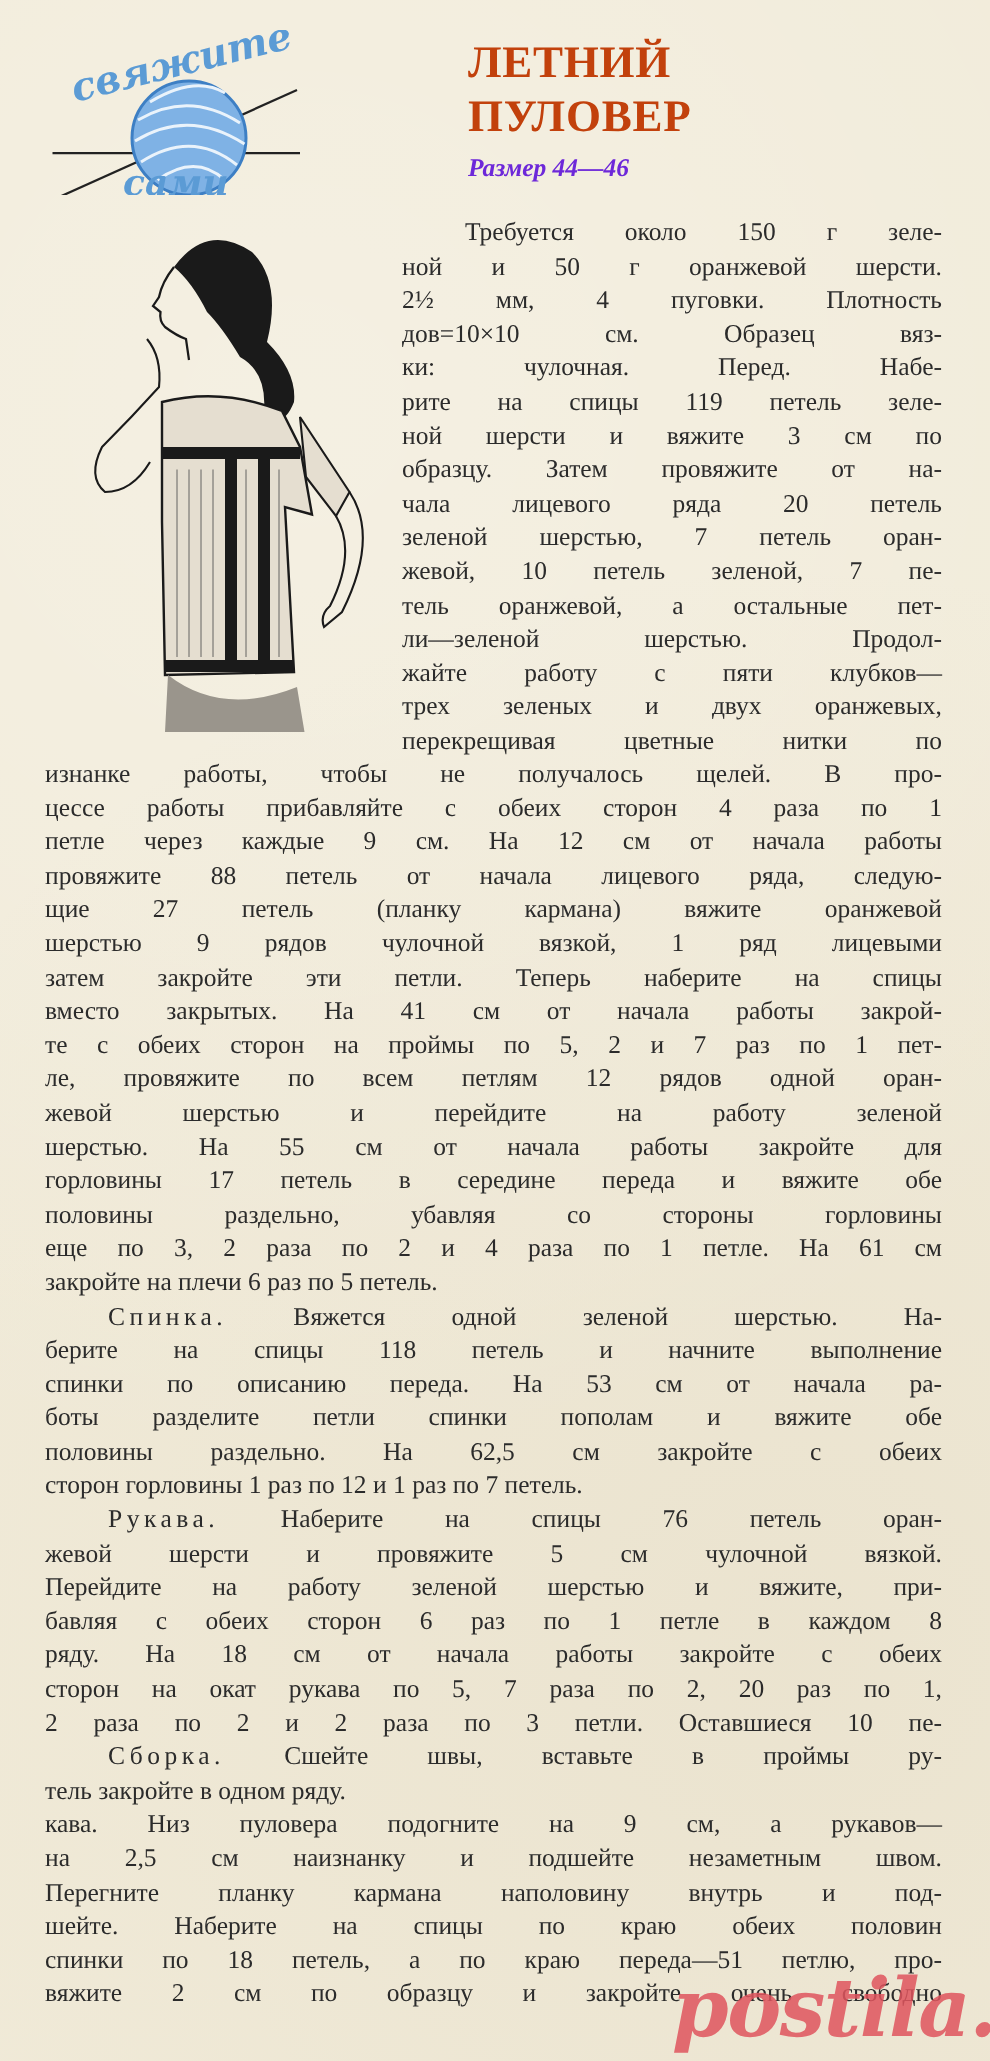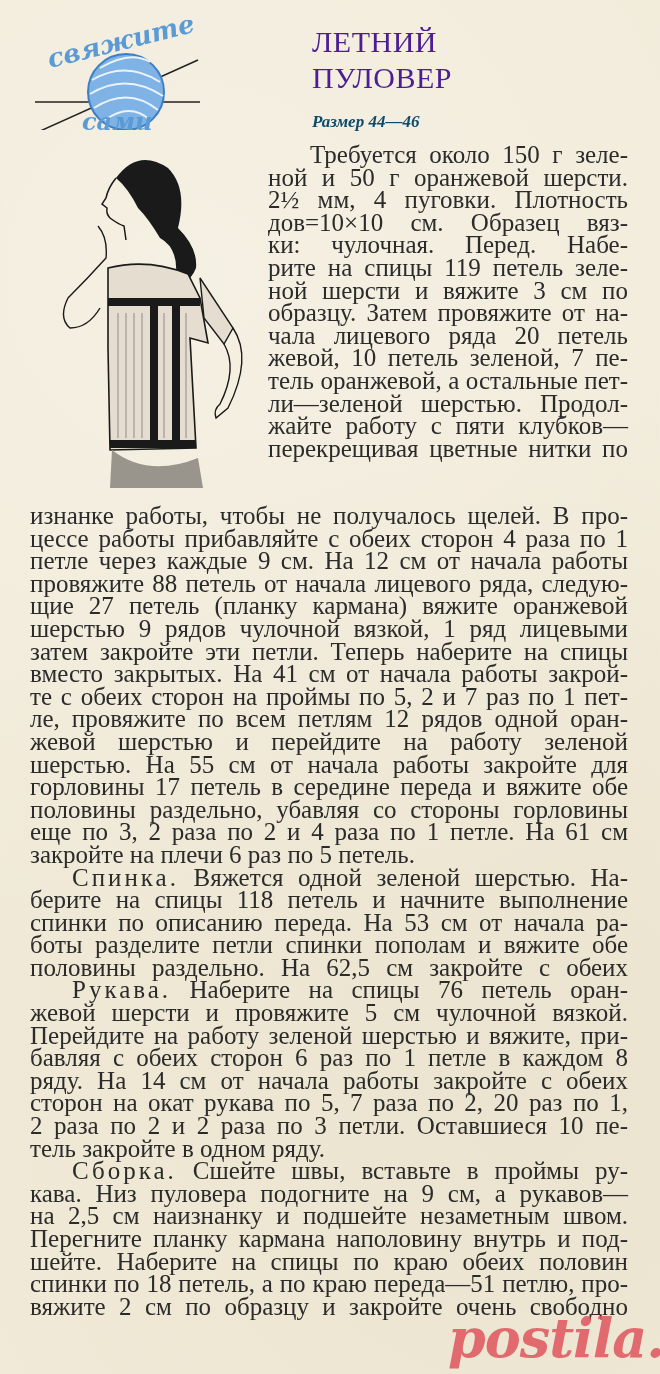--- a/index.html
+++ b/index.html
@@ -9,32 +9,32 @@
     background-image: radial-gradient(circle at 30% 20%, rgba(255,255,255,0.25), rgba(0,0,0,0) 60%),
                       radial-gradient(circle at 80% 80%, rgba(180,160,120,0.10), rgba(0,0,0,0) 60%);
     position: relative;
     color: #2a2a2a;
     font-family: "DejaVu Serif", "Liberation Serif", serif;
   }
   .logo { position: absolute; left: 30px; top: 20px; width: 175px; height: 110px; }
   .title-block { position: absolute; left: 312px; top: 24px; }
   .title-line {
     font-family: "Liberation Serif", "DejaVu Serif", serif;
-    font-weight: normal; font-size: 30px; letter-spacing: 0.5px;
-    line-height: 36px; color: #4c1d95;
+    font-weight: bold; font-size: 30px; letter-spacing: 0.5px;
+    line-height: 36px; color: #c2410c;
   }
   .size-line {
-    margin-top: 16px; font-style: italic; font-weight: bold;
-    font-family: "Liberation Serif", serif; font-size: 17px; color: #0c4a6e;
+    margin-top: 6px; font-style: italic; font-weight: bold;
+    font-family: "Liberation Serif", serif; font-size: 17px; color: #6d28d9;
   }
   .illustration { position: absolute; left: 28px; top: 148px; width: 240px; height: 346px; }
   .text {
     position: absolute;
     font-family: "Liberation Serif", "DejaVu Serif", serif;
-    font-size: 25px; line-height: 22.6px; color: #2b2b2b;
+    font-size: 17px; line-height: 22.6px; color: #2b2b2b;
     text-align: justify;
   }
   .col-right { left: 268px; top: 144px; width: 360px; }
   .col-full { left: 30px; top: 505px; width: 598px; }
   .line { display: block; white-space: nowrap; text-align-last: justify; }
   .line.last { text-align-last: left; }
   .indent { padding-left: 42px; }
   .spaced { letter-spacing: 3px; }
   .watermark {
     position: absolute; left: 448px; top: 1306px;
@@ -92,24 +92,26 @@
 <div class="text col-right">
   <span class="line indent">Требуется около 150 г зеле-</span>
   <span class="line">ной и 50 г оранжевой шерсти.</span>
   <span class="line">2½ мм, 4 пуговки. Плотность</span>
   <span class="line">дов=10×10 см. Образец вяз-</span>
   <span class="line">ки: чулочная. Перед. Набе-</span>
   <span class="line">рите на спицы 119 петель зеле-</span>
   <span class="line">ной шерсти и вяжите 3 см по</span>
   <span class="line">образцу. Затем провяжите от на-</span>
   <span class="line">чала лицевого ряда 20 петель</span>
+  <span class="line">зеленой шерстью, 7 петель оран-</span>
   <span class="line">жевой, 10 петель зеленой, 7 пе-</span>
   <span class="line">тель оранжевой, а остальные пет-</span>
   <span class="line">ли—зеленой шерстью. Продол-</span>
   <span class="line">жайте работу с пяти клубков—</span>
+  <span class="line">трех зеленых и двух оранжевых,</span>
   <span class="line">перекрещивая цветные нитки по</span>
 </div>
 
 <div class="text col-full">
   <span class="line">изнанке работы, чтобы не получалось щелей. В про-</span>
   <span class="line">цессе работы прибавляйте с обеих сторон 4 раза по 1</span>
   <span class="line">петле через каждые 9 см. На 12 см от начала работы</span>
   <span class="line">провяжите 88 петель от начала лицевого ряда, следую-</span>
   <span class="line">щие 27 петель (планку кармана) вяжите оранжевой</span>
   <span class="line">шерстью 9 рядов чулочной вязкой, 1 ряд лицевыми</span>
@@ -122,31 +124,32 @@
   <span class="line">горловины 17 петель в середине переда и вяжите обе</span>
   <span class="line">половины раздельно, убавляя со стороны горловины</span>
   <span class="line">еще по 3, 2 раза по 2 и 4 раза по 1 петле. На 61 см</span>
   <span class="line last">закройте на плечи 6 раз по 5 петель.</span>
 
   <span class="line indent"><span class="spaced">Спинка.</span> <span>Вяжется одной зеленой шерстью. На-</span></span>
   <span class="line">берите на спицы 118 петель и начните выполнение</span>
   <span class="line">спинки по описанию переда. На 53 см от начала ра-</span>
   <span class="line">боты разделите петли спинки пополам и вяжите обе</span>
   <span class="line">половины раздельно. На 62,5 см закройте с обеих</span>
+  <span class="line last">сторон горловины 1 раз по 12 и 1 раз по 7 петель.</span>
 
   <span class="line indent"><span class="spaced">Рукава.</span> <span>Наберите на спицы 76 петель оран-</span></span>
   <span class="line">жевой шерсти и провяжите 5 см чулочной вязкой.</span>
   <span class="line">Перейдите на работу зеленой шерстью и вяжите, при-</span>
   <span class="line">бавляя с обеих сторон 6 раз по 1 петле в каждом 8</span>
-  <span class="line">ряду. На 14 см от начала работы закройте с обеих</span>
+  <span class="line">ряду. На 18 см от начала работы закройте с обеих</span>
   <span class="line">сторон на окат рукава по 5, 7 раза по 2, 20 раз по 1,</span>
   <span class="line">2 раза по 2 и 2 раза по 3 петли. Оставшиеся 10 пе-</span>
+  <span class="line indent"><span class="spaced">Сборка.</span> <span>Сшейте швы, вставьте в проймы ру-</span></span>
+
   <span class="line last">тель закройте в одном ряду.</span>
-
-  <span class="line indent"><span class="spaced">Сборка.</span> <span>Сшейте швы, вставьте в проймы ру-</span></span>
   <span class="line">кава. Низ пуловера подогните на 9 см, а рукавов—</span>
   <span class="line">на 2,5 см наизнанку и подшейте незаметным швом.</span>
   <span class="line">Перегните планку кармана наполовину внутрь и под-</span>
   <span class="line">шейте. Наберите на спицы по краю обеих половин</span>
   <span class="line">спинки по 18 петель, а по краю переда—51 петлю, про-</span>
   <span class="line">вяжите 2 см по образцу и закройте очень свободно</span>
 
 </div>
 
 <div class="watermark">postila.ru</div>

